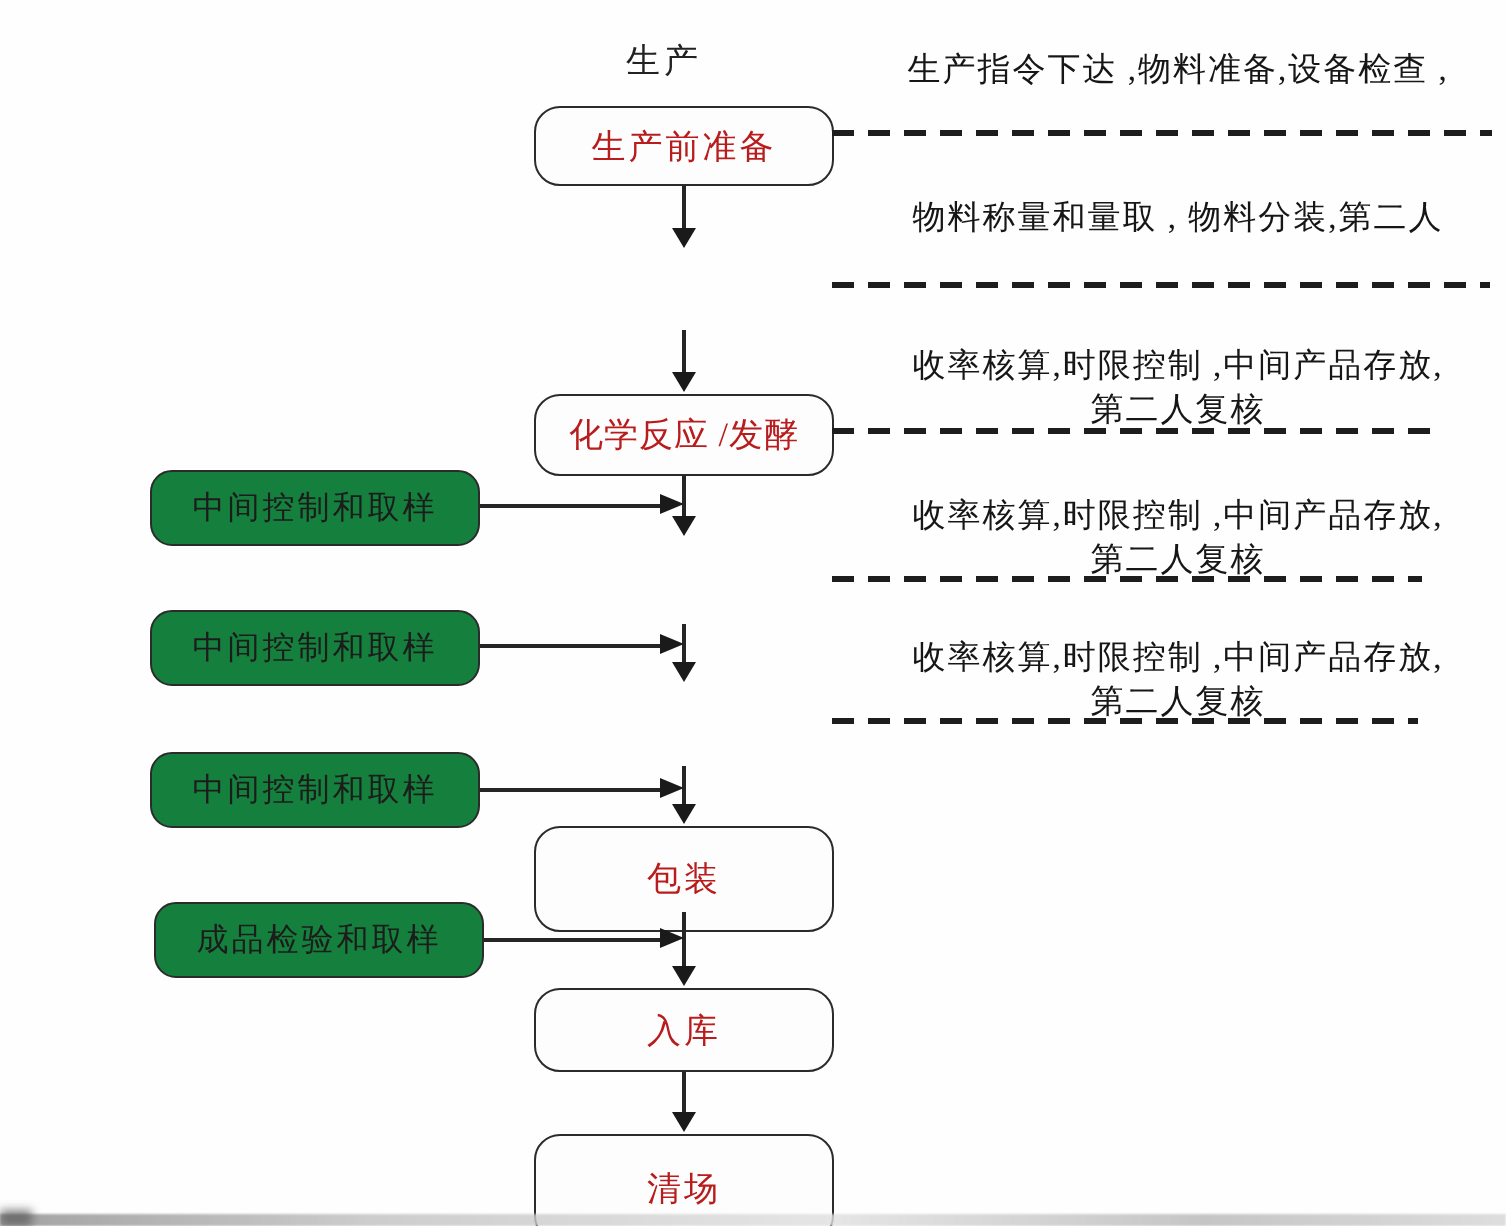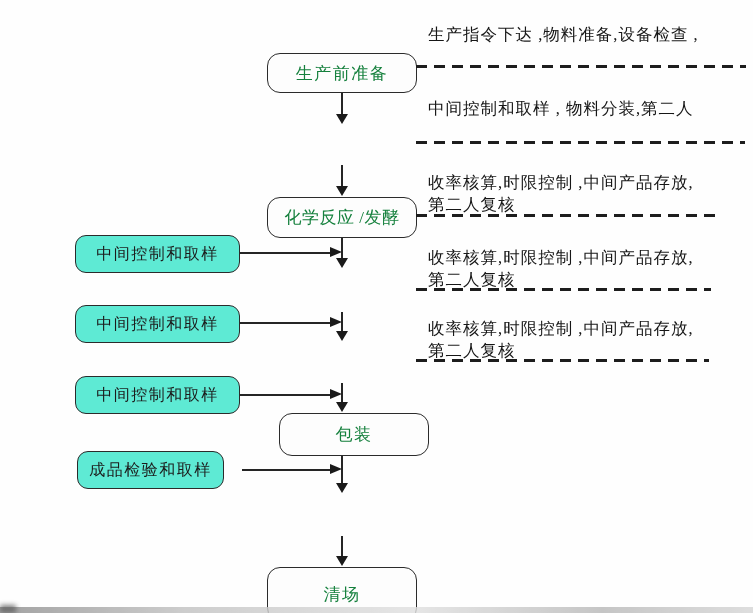--- a/index.html
+++ b/index.html
@@ -20,28 +20,28 @@
     text-align:center;
     font-size:17px;letter-spacing:2px;
     color:#222;
   }
   .node{
     position:absolute;
     border:1.5px solid #2b2b2b;
     border-radius:13px;
     background:#fdfdfd;
     display:flex;align-items:center;justify-content:center;
-    font-size:17px;letter-spacing:1.5px;color:#15803d;
+    font-size:17px;letter-spacing:1.5px;color:#b91c1c;
     box-sizing:border-box;
   }
   .sidenode{
     position:absolute;
     border:1.5px solid #2b2b2b;
     border-radius:11px;
-    background:#5eead4;
+    background:#15803d;
     display:flex;align-items:center;justify-content:center;
     font-size:16px;letter-spacing:1.5px;color:#1c1c1c;
     box-sizing:border-box;
   }
   .vline{
     position:absolute;left:341px;width:1.5px;background:#252525;
   }
   .hline{
     position:absolute;height:1.5px;background:#252525;
   }
@@ -58,46 +58,51 @@
     border-left:12px solid #1a1a1a;
   }
   .dashline{
     position:absolute;height:3px;
     background:repeating-linear-gradient(90deg,#1d1d1d 0 11px,transparent 11px 18px);
   }
   .ann{
     position:absolute;left:428px;width:322px;
     font-size:16.5px;line-height:22px;letter-spacing:1px;
     color:#161616;
+    text-align:center;
   }
   .scan-band{
     position:absolute;left:0;bottom:0;width:753px;height:6px;
     background:linear-gradient(90deg,#8c8c8c 0%,#c2c2c2 25%,#e0e0e0 55%,#b8b8b8 80%,#d6d6d6 100%);
     filter:blur(0.6px);
     opacity:.8;
   }
   .scan-spot{
     position:absolute;left:0;bottom:0;width:16px;height:8px;
     background:#606060;filter:blur(2.5px);opacity:.8;
   }
 </style>
 </head>
 <body>
 
 <div id="canvas">
 
+  <div class="title">生产</div>
 
   <div class="node" style="left:267px;top:53px;width:150px;height:40px">
     <span>生产前准备</span>
   </div>
   <div class="node" style="left:267px;top:197px;width:150px;height:41px;letter-spacing:0.5px">
     <span>化学反应 /发酵</span>
   </div>
-  <div class="node" style="left:279px;top:413px;width:150px;height:43px">
+  <div class="node" style="left:267px;top:413px;width:150px;height:53px">
     <span>包装</span>
+  </div>
+  <div class="node" style="left:267px;top:494px;width:150px;height:42px">
+    <span>入库</span>
   </div>
   <div class="node" style="left:267px;top:567px;width:150px;height:54px">
     <span>清场</span>
   </div>
 
   <div class="vline" style="top:93px;height:23px"></div>
   <div class="arrow-down" style="top:114px"></div>
 
   <div class="vline" style="top:165px;height:23px"></div>
   <div class="arrow-down" style="top:186px"></div>
@@ -119,21 +124,21 @@
 
   <div class="sidenode" style="left:75px;top:235px;width:165px;height:38px">
     <span>中间控制和取样</span>
   </div>
   <div class="sidenode" style="left:75px;top:305px;width:165px;height:38px">
     <span>中间控制和取样</span>
   </div>
   <div class="sidenode" style="left:75px;top:376px;width:165px;height:38px">
     <span>中间控制和取样</span>
   </div>
-  <div class="sidenode" style="left:77px;top:451px;width:147px;height:38px">
+  <div class="sidenode" style="left:77px;top:451px;width:165px;height:38px">
     <span>成品检验和取样</span>
   </div>
 
   <div class="hline" style="left:240px;top:252px;width:91px"></div>
   <div class="arrow-right" style="top:247px"></div>
 
   <div class="hline" style="left:240px;top:322px;width:91px"></div>
   <div class="arrow-right" style="top:317px"></div>
 
   <div class="hline" style="left:240px;top:394px;width:91px"></div>
@@ -141,21 +146,21 @@
 
   <div class="hline" style="left:242px;top:469px;width:89px"></div>
   <div class="arrow-right" style="top:464px"></div>
 
   <div class="ann" style="top:24px">
     <div>生产指令下达 ,物料准备,设备检查 ,</div>
   </div>
   <div class="dashline" style="left:416px;top:65px;width:330px"></div>
 
   <div class="ann" style="top:98px">
-    <div>中间控制和取样 , 物料分装,第二人</div>
+    <div>物料称量和量取 , 物料分装,第二人</div>
   </div>
   <div class="dashline" style="left:416px;top:141px;width:329px"></div>
 
   <div class="ann" style="top:172px">
     <div>收率核算,时限控制 ,中间产品存放,</div>
     <div>第二人复核</div>
   </div>
   <div class="dashline" style="left:416px;top:214px;width:303px"></div>
 
   <div class="ann" style="top:247px">

